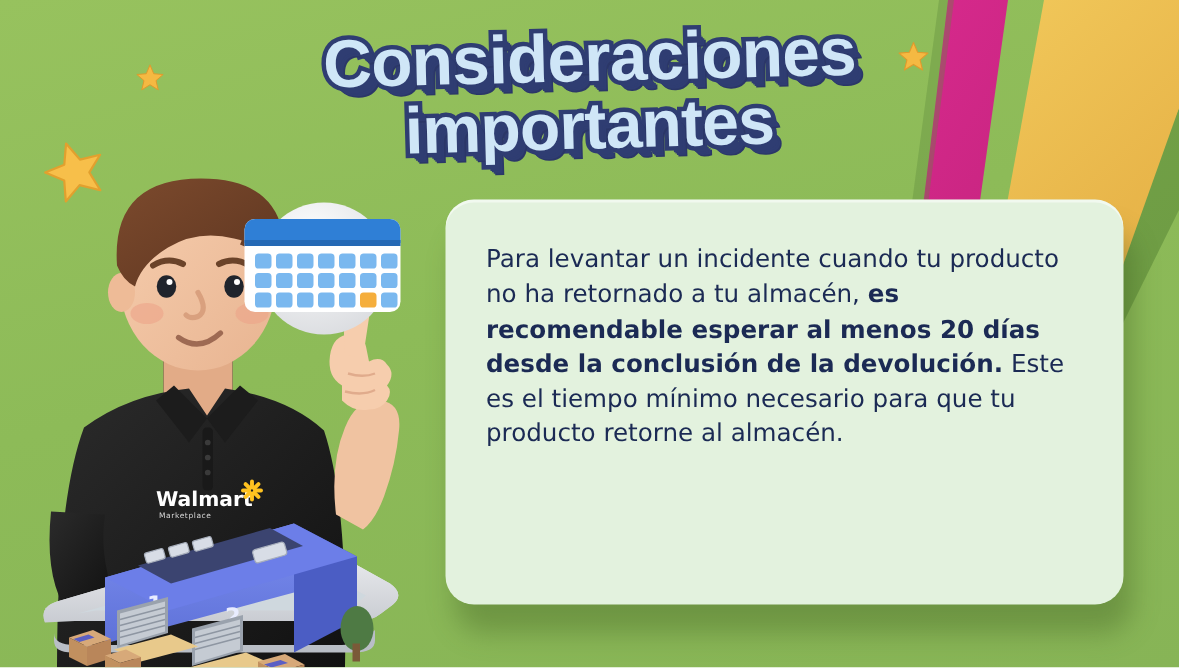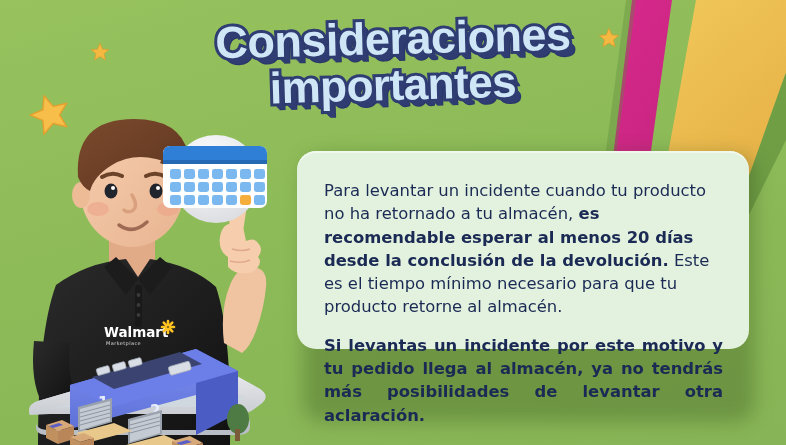--- a/index.html
+++ b/index.html
@@ -65,22 +65,22 @@
     position: absolute;
     left: 303px; top: 154px;
     width: 452px; height: 268px;
     border-radius: 20px;
     background: rgba(46,74,20,0.30);
     filter: blur(9px);
     z-index: 2;
   }
   .card {
     position: absolute;
-    left: 297px; top: 151px;
-    width: 452px; height: 198px;
+    left: 297px; top: 133px;
+    width: 452px; height: 270px;
     border-radius: 19px;
     background: #e3f2de;
     box-shadow: 0 2px 0 rgba(255,255,255,0.5) inset;
     z-index: 3;
     box-sizing: border-box;
     padding: 28px 26px 22px 27px;
     display: flex;
     flex-direction: column;
     justify-content: flex-start;
   }
@@ -378,16 +378,15 @@
           <rect x="99" y="73" width="11" height="10" rx="2.4"></rect>
         </g>
         <rect x="85" y="73" width="11" height="10" rx="2.4" fill="#f5ae3c"></rect>
       </g>
     </svg>
   </div>
 
   <div class="card-shadow"></div>
   <div class="card">
     <p class="para1"><span>Para levantar un incidente cuando tu producto no ha retornado a tu almacén, </span><b>es recomendable esperar al menos 20 días desde la conclusión de la devolución.</b><span> Este es el tiempo mínimo necesario para que tu producto retorne al almacén.</span></p>
-    <p class="para2">Si levantas un incidente por este motivo y tu pedido llega al almacén, ya no tendrás más posibilidades de levantar otra aclaración.</p>
   </div>
 
 </div>
 
 </body></html>

